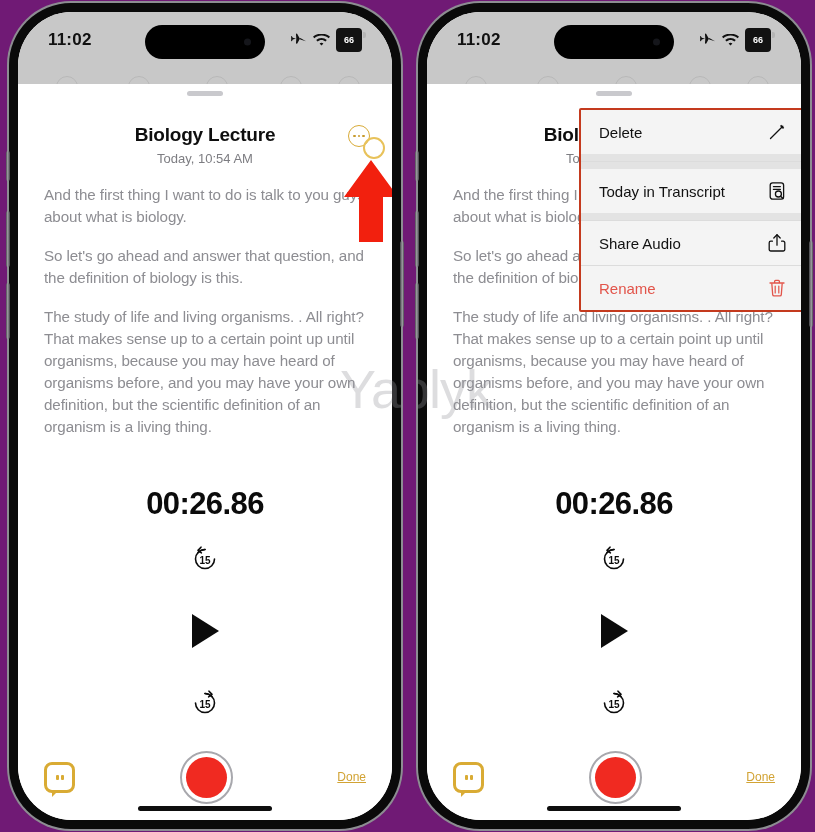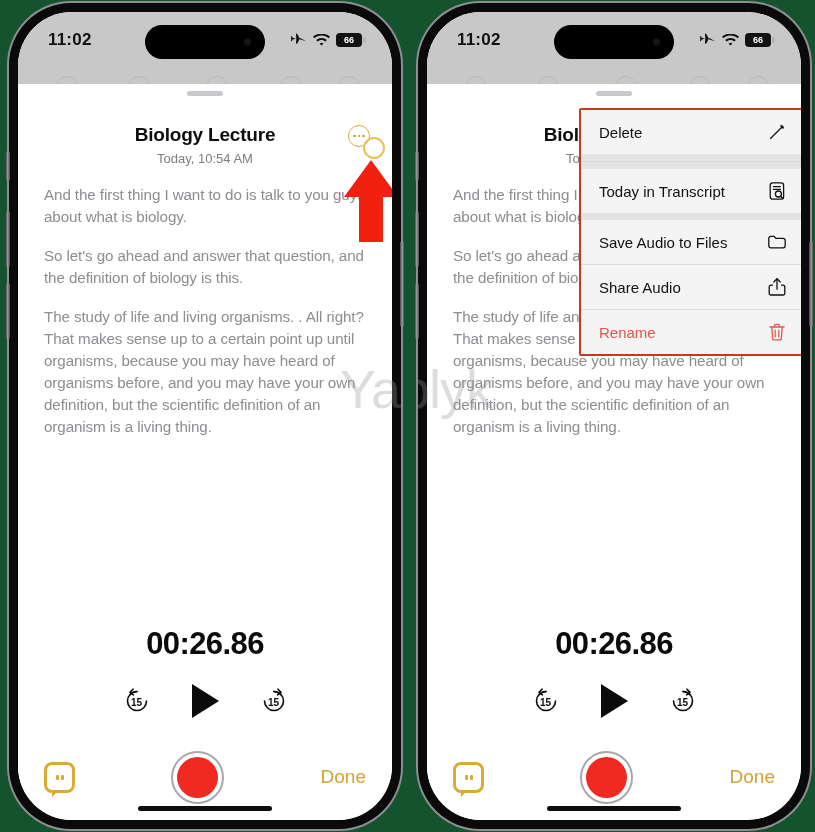--- a/index.html
+++ b/index.html
@@ -2,21 +2,21 @@
 <html><head>
 <meta charset="utf-8">
 <style>
   * { box-sizing: border-box; margin: 0; padding: 0; }
   html, body {
     width: 815px; height: 832px;
     background: #ffffff;
     font-family: "Liberation Sans", sans-serif;
     overflow: hidden;
   }
-  .stage { position: relative; width: 815px; height: 832px; background: #14532d; }
+  .stage { position: relative; width: 815px; height: 832px; background: #701a75; }
 
   
   .phone {
     position: absolute;
     top: 3px;
     width: 392px; height: 826px;
     border-radius: 62px;
     background: #0a0a0a;
     padding: 9px;
     box-shadow: 0 0 0 2px #8d8d92;
@@ -57,21 +57,21 @@
     z-index: 3;
   }
   .sb-time {
     font-size: 17px; font-weight: bold; color: #111; letter-spacing: .2px;
     line-height: 20px;
   }
   .sb-right { display: flex; align-items: center; gap: 6px; height: 20px; }
   .sb-icon { display: block; }
   .battery {
     display: inline-flex; align-items: center; justify-content: center;
-    width: 26px; height: 14px;
+    width: 26px; height: 24px;
     background: #121212; border-radius: 4px;
     color: #fff; font-size: 9px; font-weight: bold;
     position: relative;
   }
   .battery::after {
     content: ""; position: absolute; right: -4px; top: 4px;
     width: 3px; height: 6px; background: #b5b5b5; border-radius: 0 2px 2px 0;
   }
   .dynamic-island {
     position: absolute;
@@ -161,20 +161,21 @@
   .controls { margin-top: auto; padding-bottom: 18px; }
   .timer {
     text-align: center;
     font-size: 31px; font-weight: bold; color: #0b0b0b;
     letter-spacing: -0.6px;
   }
   .transport {
     margin-top: 22px;
     display: flex; align-items: center; justify-content: center;
     gap: 40px;
+    flex-direction: column;
   }
   .skip { position: relative; width: 30px; height: 30px; }
   .skip span {
     position: absolute; inset: 0;
     display: flex; align-items: center; justify-content: center;
     font-size: 10px; font-weight: bold; color: #0b0b0b;
     padding-top: 2px;
   }
   .play-tri {
     width: 0; height: 0;
@@ -210,21 +211,21 @@
     width: 53px; height: 53px; border-radius: 50%;
     border: 2.5px solid #a8a8ad;
     display: flex; align-items: center; justify-content: center;
     background: #fff;
   }
   .record-btn i {
     width: 41px; height: 41px; border-radius: 50%;
     background: #f02a21; display: block;
   }
   .done-btn {
-    font-size: 19px; color: #d2a334; font-weight: normal;
+    font-size: 12px; color: #d2a334; font-weight: normal; text-decoration: underline;
   }
   .home-indicator {
     position: absolute;
     bottom: 9px; left: 50%; transform: translateX(-50%);
     width: 134px; height: 5px; border-radius: 3px; background: #0e0e0e;
     z-index: 6;
   }
 
   
   .ctx-wrap {
@@ -502,26 +503,20 @@
           <span>Today in Transcript</span>
           <svg class="ctx-icon" viewBox="0 0 20 20">
             <rect x="3.2" y="1.8" width="13.4" height="16.4" rx="2.4" stroke="#111" stroke-width="1.3" fill="none"></rect>
             <path d="M6.4 5.6h7M6.4 8.4h7" stroke="#111" stroke-width="1.2" stroke-linecap="round"></path>
             <circle cx="11.4" cy="13" r="3" stroke="#111" stroke-width="1.3" fill="#f4f4f4"></circle>
             <path d="M13.6 15.2 16 17.6" stroke="#111" stroke-width="1.4" stroke-linecap="round"></path>
           </svg>
         </div>
         <div class="ctx-sep-thick"></div>
 
-        <div class="ctx-item">
-          <span>Save Audio to Files</span>
-          <svg class="ctx-icon" viewBox="0 0 20 20">
-            <path d="M1.8 6.4a2 2 0 0 1 2-2h3.4l1.6 2h7.4a2 2 0 0 1 2 2v5.4a2 2 0 0 1-2 2H3.8a2 2 0 0 1-2-2Z" stroke="#111" stroke-width="1.3" fill="none"></path>
-          </svg>
-        </div>
         <div class="ctx-sep-thin"></div>
 
         <div class="ctx-item">
           <span>Share Audio</span>
           <svg class="ctx-icon" viewBox="0 0 20 20">
             <path d="M5.4 8.2H3.8a1.6 1.6 0 0 0-1.6 1.6v6.6a1.6 1.6 0 0 0 1.6 1.6h12.4a1.6 1.6 0 0 0 1.6-1.6V9.8a1.6 1.6 0 0 0-1.6-1.6h-1.6" stroke="#111" stroke-width="1.3" fill="none" stroke-linecap="round"></path>
             <path d="M10 1.8v10.4" stroke="#111" stroke-width="1.3" stroke-linecap="round"></path>
             <path d="M6.8 5 10 1.8 13.2 5" stroke="#111" stroke-width="1.3" fill="none" stroke-linecap="round" stroke-linejoin="round"></path>
           </svg>
         </div>

